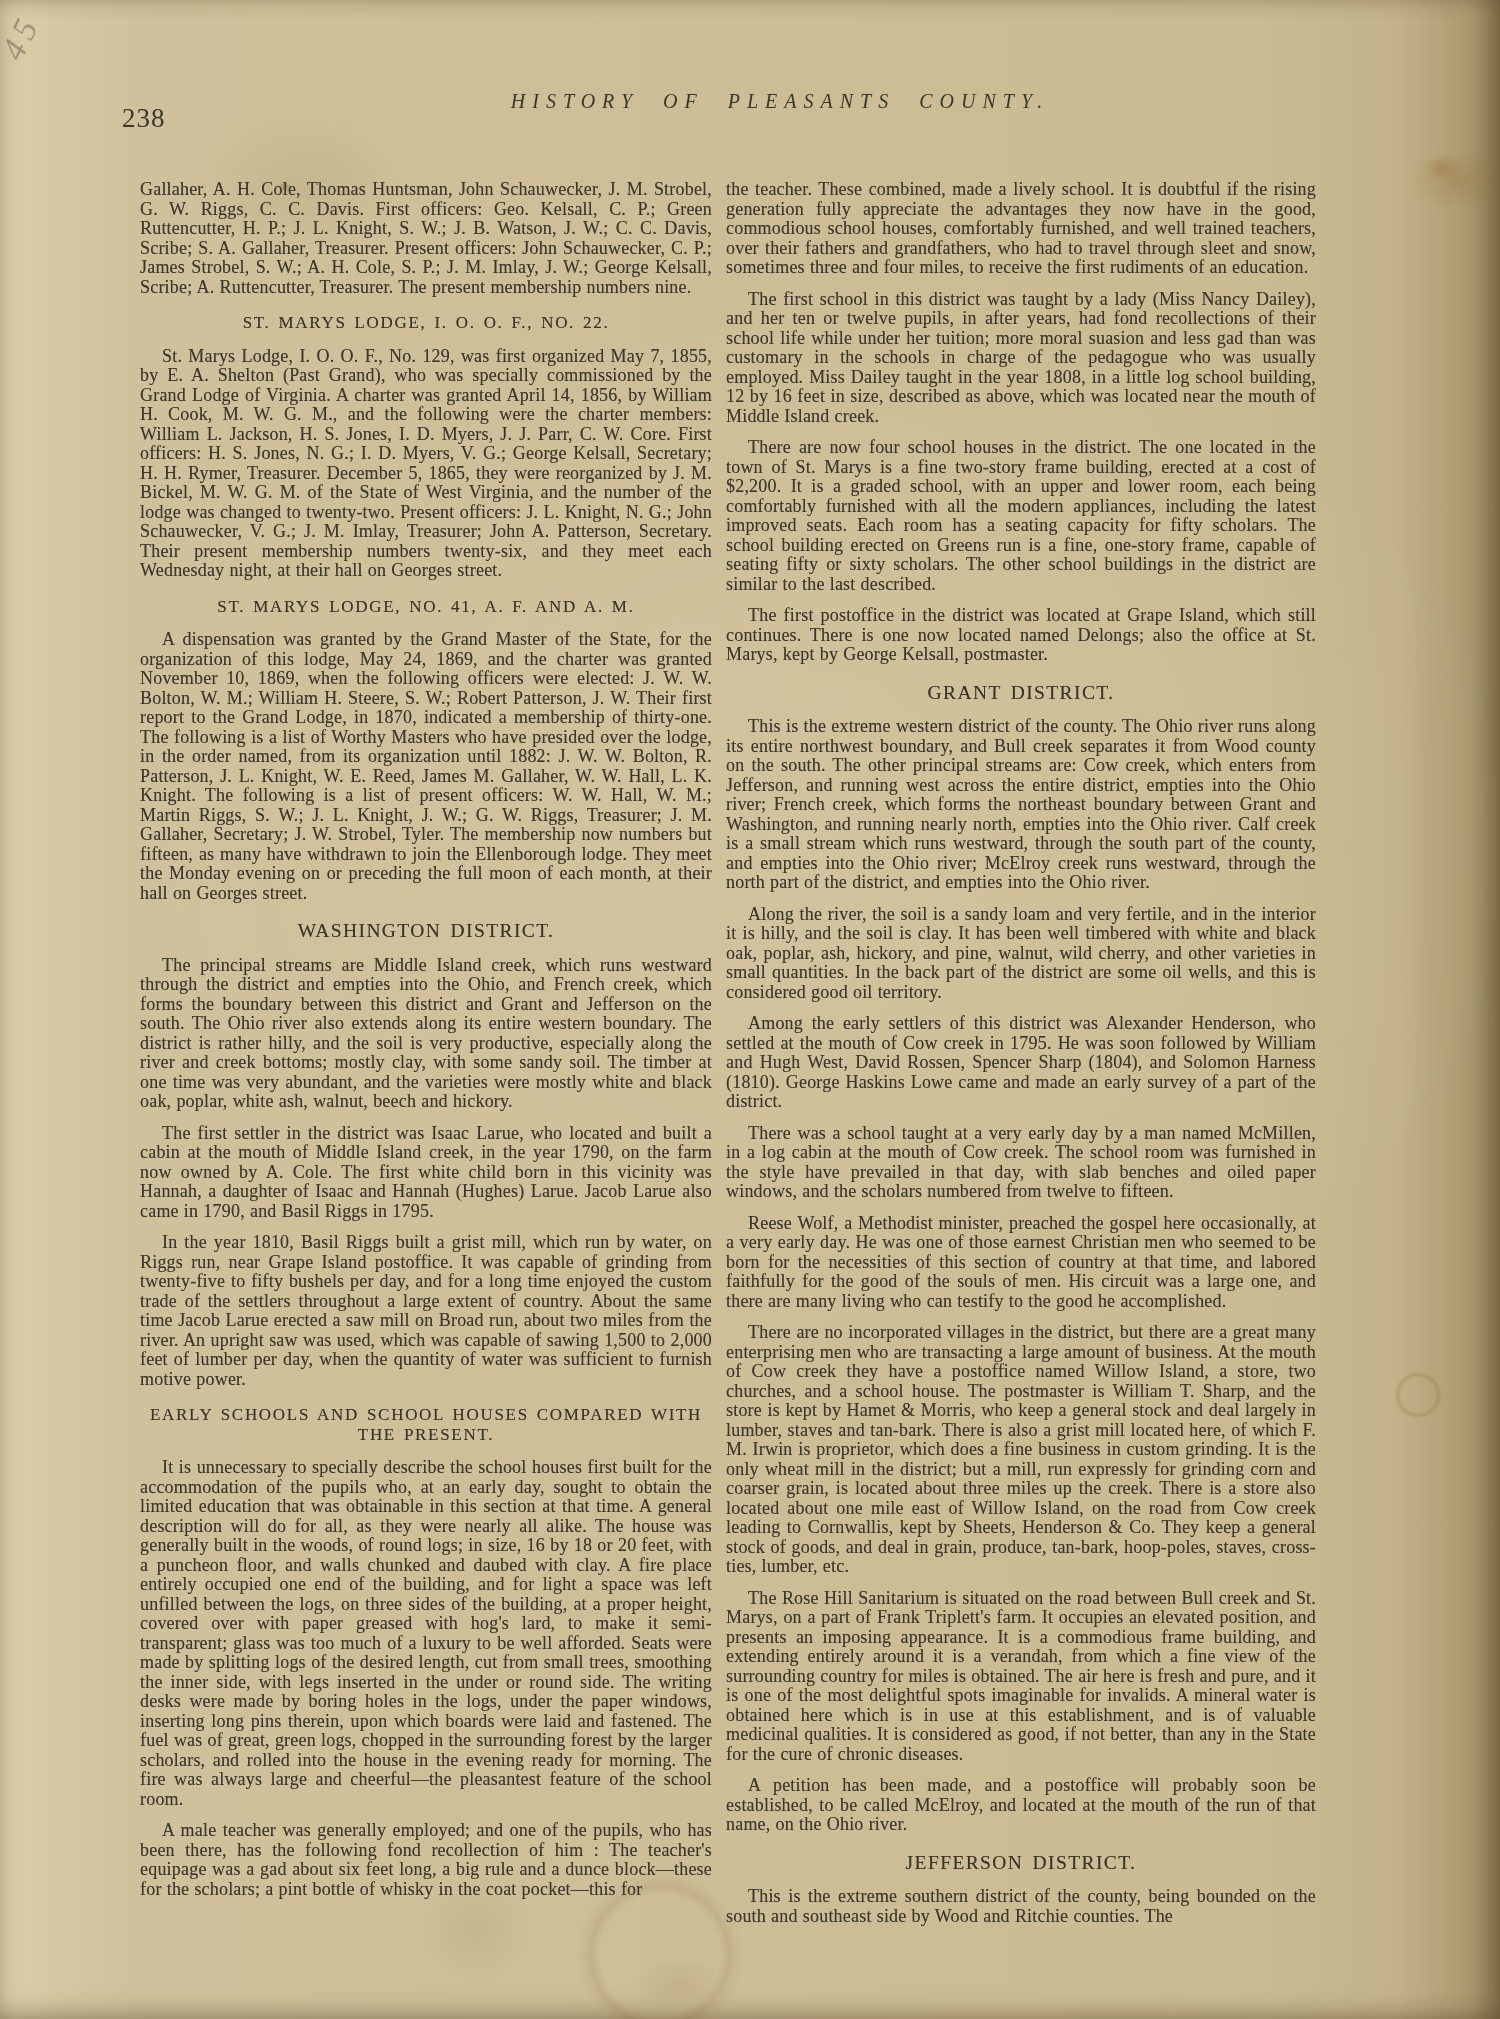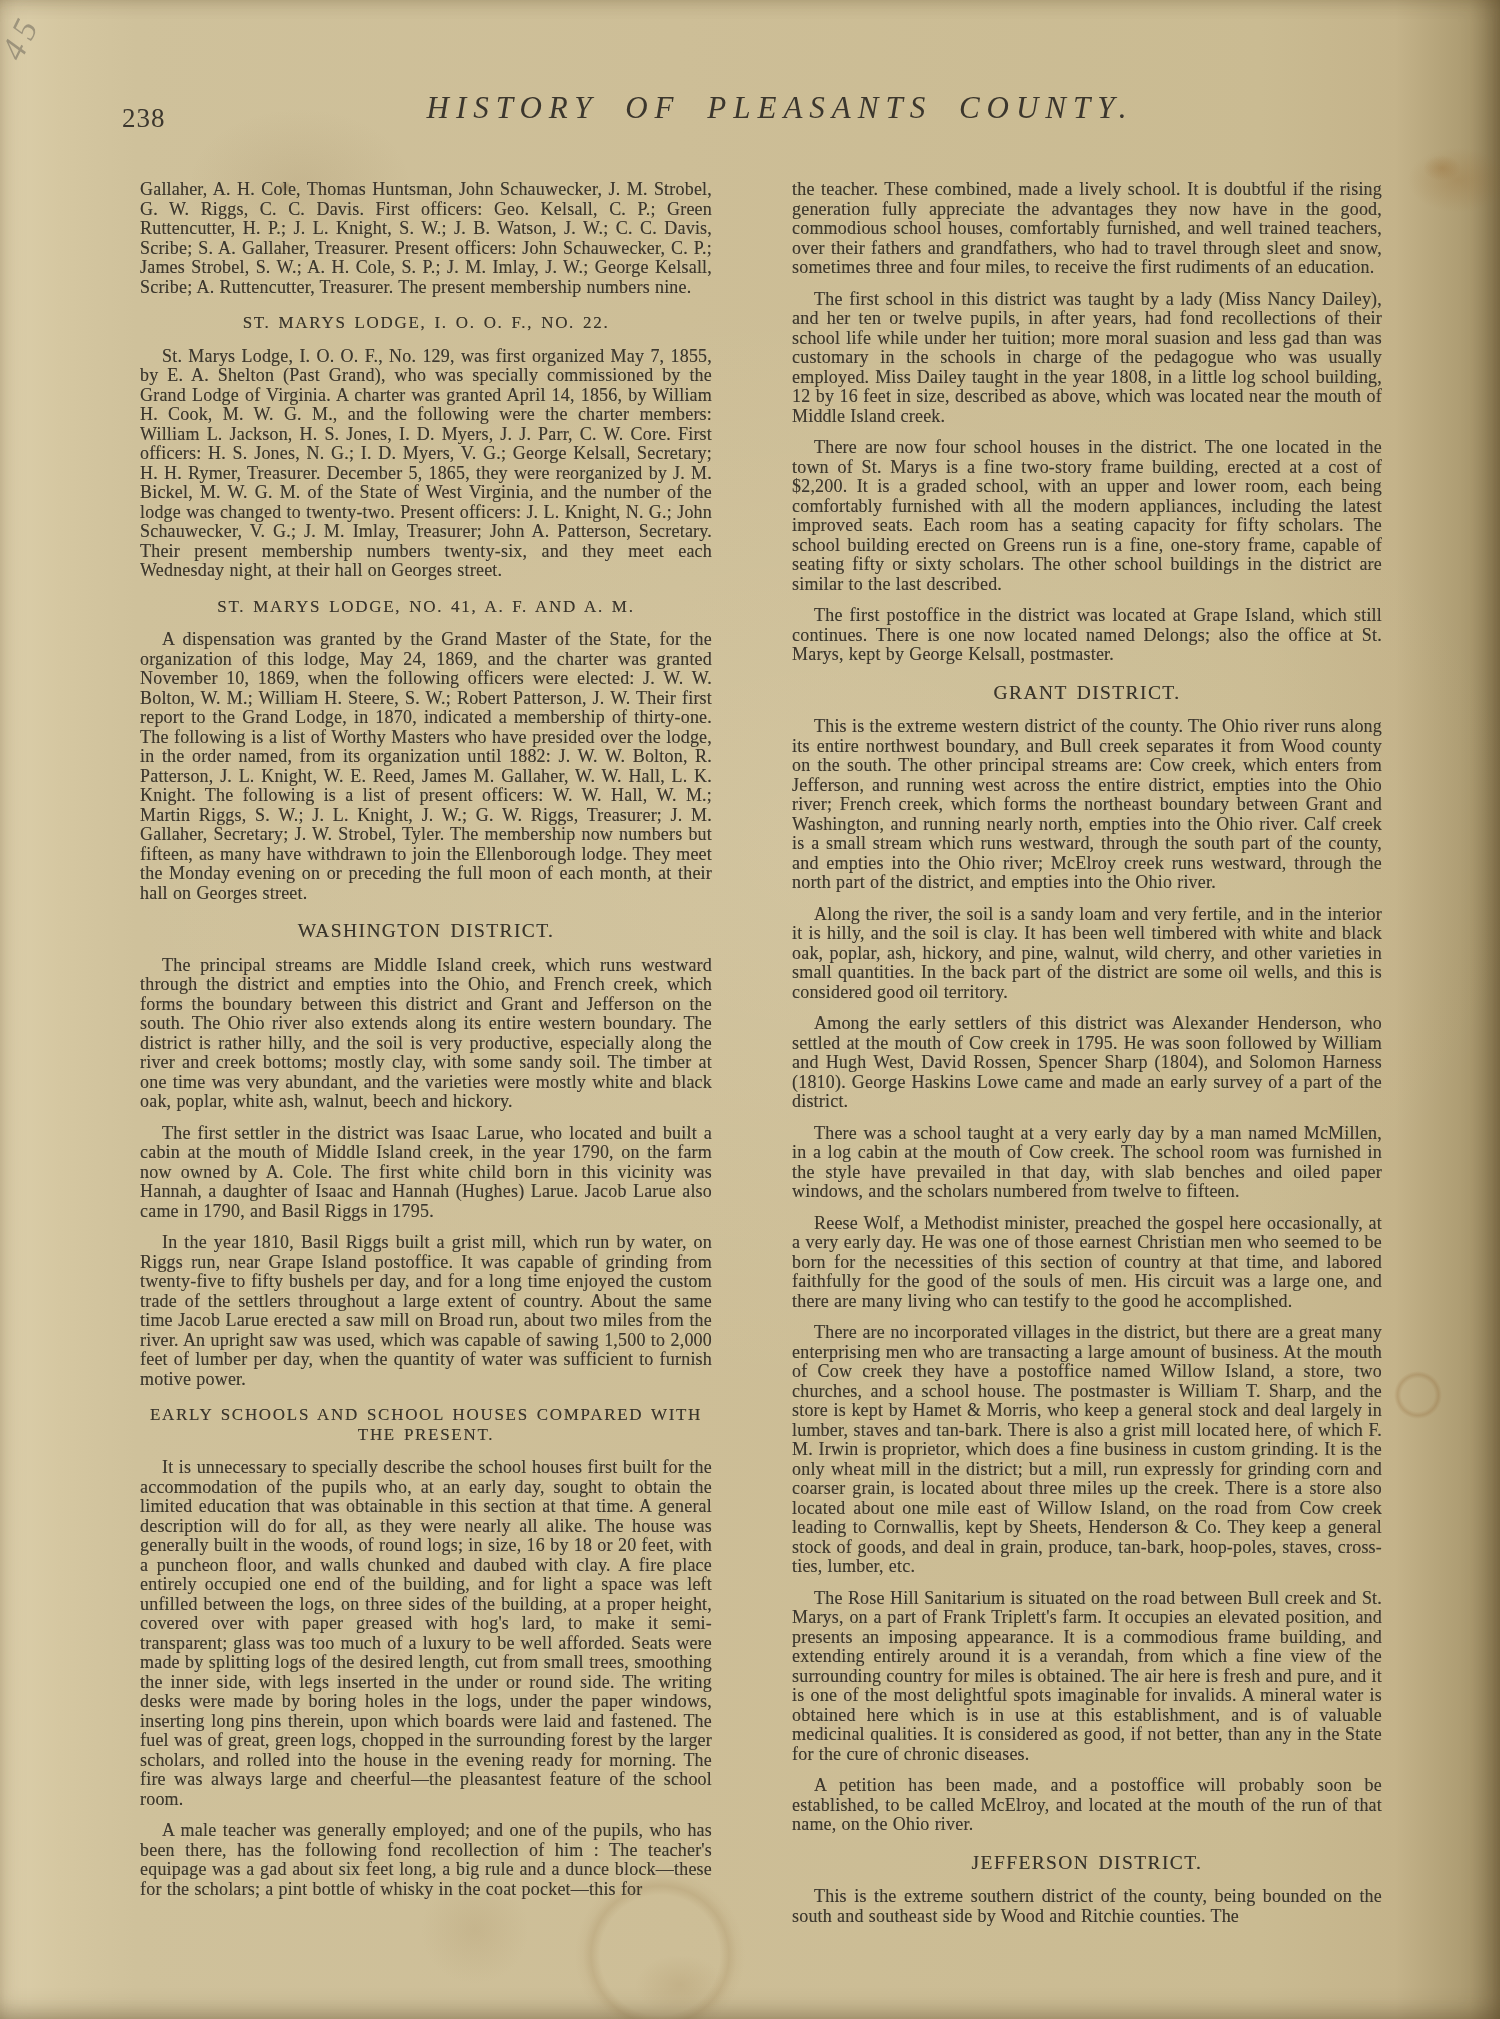--- a/index.html
+++ b/index.html
@@ -32,31 +32,31 @@
     position:absolute;left:-2px;top:18px;
     font-style:italic;font-size:34px;color:#6f695c;opacity:.55;
     transform:rotate(-64deg);letter-spacing:6px;
   }
   .pageno{
     position:absolute;left:122px;top:103px;
     font-size:27px;color:#3c372e;letter-spacing:1px;
   }
   .title{
     position:absolute;left:200px;top:90px;width:1160px;
-    text-align:center;font-style:italic;font-size:31px;color:#3b362d;
+    text-align:center;font-style:italic;font-size:20px;color:#3b362d;
     letter-spacing:7px;word-spacing:12px;white-space:nowrap;
   }
   .column{
     position:absolute;top:168px;
     font-size:18px;line-height:19.5px;color:#3c372e;
     text-align:justify;letter-spacing:.2px;word-spacing:.4px;
     text-shadow:0 0 .4px rgba(55,47,32,.45);
   }
   #left-column{left:128px;width:596px;}
-  #right-column{left:780px;width:614px;}
+  #right-column{left:714px;width:614px;}
   .paragraph{margin:12px;text-indent:22px;}
   .paragraph.noindent{text-indent:0;}
   .minor-heading{
     text-align:center;text-indent:0;
     font-size:17px;letter-spacing:1.7px;word-spacing:2px;
     margin:16px 0 14px;color:#39342b;
   }
   .district-heading{
     text-align:center;text-indent:0;
     font-size:19.5px;letter-spacing:1.4px;word-spacing:3px;

